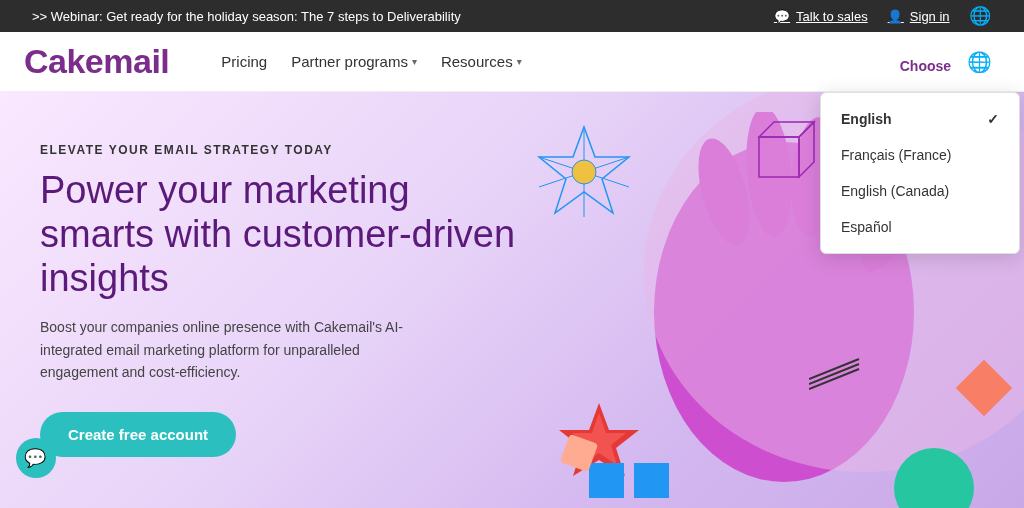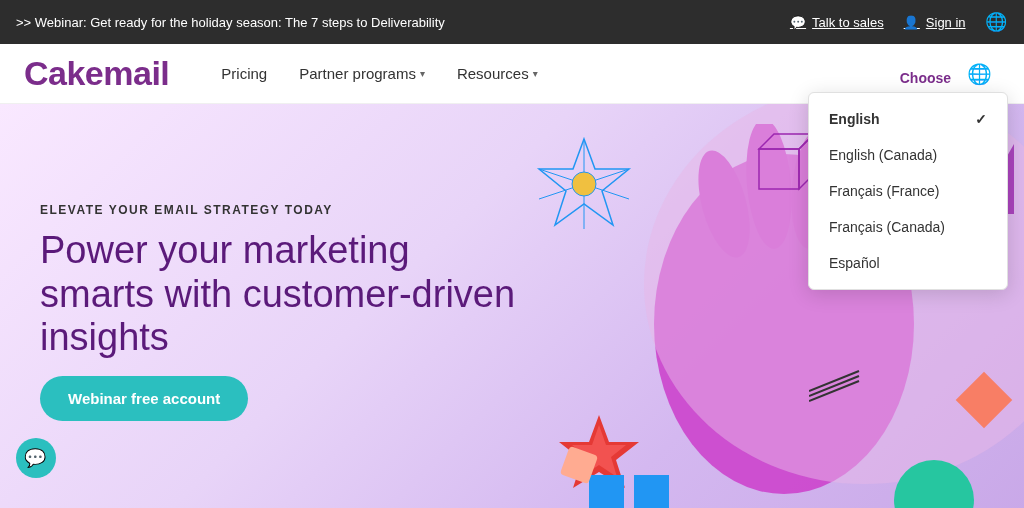--- a/index.html
+++ b/index.html
@@ -3,25 +3,25 @@
   <meta charset="utf-8">
   <style>
     * { margin: 0; padding: 0; box-sizing: border-box; }
     body { font-family: -apple-system, BlinkMacSystemFont, 'Segoe UI', sans-serif; width: 1024px; height: 508px; overflow: hidden; position: relative; }
 
     
     .announcement-bar {
       background: #2d2d2d;
       color: #fff;
       font-size: 13px;
-      padding: 6px 16px;
+      padding: 6px 32px;
       display: flex;
       align-items: center;
       justify-content: space-between;
-      height: 44px;
+      height: 32px;
     }
     .announcement-bar a { color: #fff; text-decoration: underline; }
     .announcement-bar-right { display: flex; align-items: center; gap: 20px; }
     .talk-sales { display: flex; align-items: center; gap: 6px; color: #fff; text-decoration: none; font-size: 13px; }
     .sign-in { display: flex; align-items: center; gap: 6px; color: #fff; text-decoration: none; font-size: 13px; }
 
     
     .navbar {
       background: #fff;
       display: flex;
@@ -32,21 +32,21 @@
       z-index: 10;
       border-bottom: 1px solid #f0f0f0;
     }
     .logo {
       font-size: 34px;
       font-weight: 700;
       color: #7b2d8b;
       margin-right: 40px;
       letter-spacing: -0.5px;
     }
-    .nav-links { display: flex; align-items: center; gap: 8px; flex: 1; }
+    .nav-links { display: flex; align-items: center; flex: 1; }
     .nav-link {
       color: #333;
       font-size: 15px;
       font-weight: 500;
       padding: 6px 12px;
       text-decoration: none;
       display: flex;
       align-items: center;
       gap: 4px;
       cursor: pointer;
@@ -66,21 +66,21 @@
       align-items: flex-end;
       gap: 16px;
       margin-right: 8px;
       font-weight: bold;
     }
 
     
     .lang-dropdown {
       position: absolute;
       top: 92px;
-      right: 16px;
+      right: 4px;
       background: #fff;
       border: 1px solid #e0e0e0;
       border-radius: 6px;
       box-shadow: 0 4px 20px rgba(0,0,0,0.15);
       min-width: 200px;
       z-index: 100;
       padding: 8px 0;
     }
     .lang-item {
       padding: 10px 20px;
@@ -298,39 +298,37 @@
     </span>
   </div>
 </nav>
 
 <div class="lang-dropdown">
   <div class="lang-item active">
     <span>English</span>
     <span class="checkmark">✓</span>
   </div>
   <div class="lang-item">
+    <span>Français (France)</span>
+  </div>
+  <div class="lang-item">
     <span>English (Canada)</span>
-  </div>
-  <div class="lang-item">
-    <span>Français (France)</span>
-  </div>
-  <div class="lang-item">
-    <span>Français (Canada)</span>
   </div>
   <div class="lang-item">
     <span>Español</span>
   </div>
 </div>
 
 <section class="hero">
   <div class="hero-content">
     <p class="hero-eyebrow">ELEVATE YOUR EMAIL STRATEGY TODAY</p>
     <h1 class="hero-title">Power your marketing smarts with customer-driven insights</h1>
+    <p class="hero-subtitle">Boost your companies online presence with Cakemail's AI-integrated email marketing platform for unparalleled engagement and cost-efficiency.</p>
     <button class="cta-button">
-      <span>Webinar free account</span>
+      <span>Create free account</span>
     </button>
   </div>
 
   <div class="star-blue">
     <svg viewBox="0 0 100 100" width="100" height="100">
 
       <polygon points="50,5 61,35 95,35 68,57 79,91 50,70 21,91 32,57 5,35 39,35" fill="none" stroke="#2196f3" stroke-width="1.5"></polygon>
 
       <line x1="50" y1="5" x2="50" y2="95" stroke="#2196f3" stroke-width="1"></line>
       <line x1="5" y1="35" x2="95" y2="65" stroke="#2196f3" stroke-width="1"></line>

